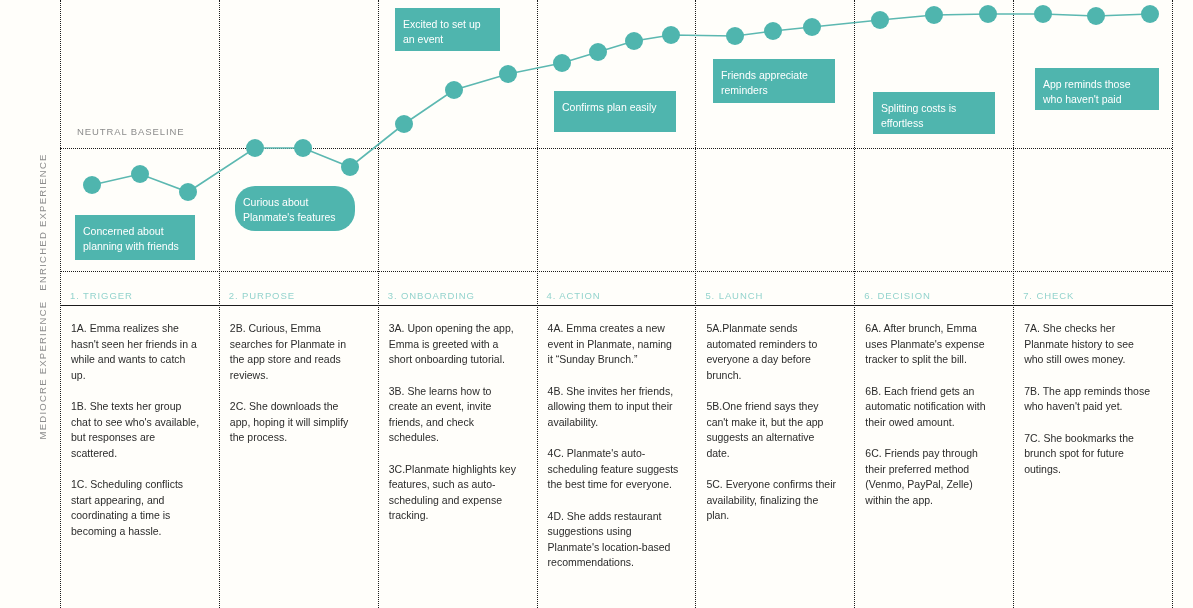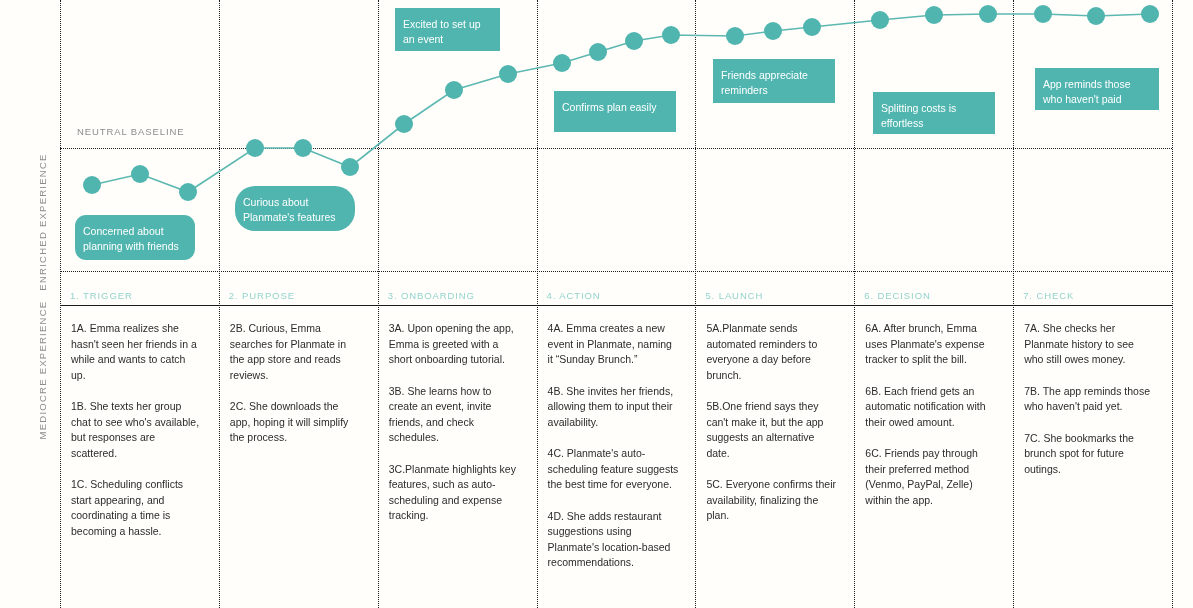--- a/index.html
+++ b/index.html
@@ -228,21 +228,21 @@
         <circle cx="820" cy="20" r="9" fill="#4fb5ae"></circle>
         <circle cx="874" cy="15" r="9" fill="#4fb5ae"></circle>
         <circle cx="928" cy="14" r="9" fill="#4fb5ae"></circle>
         <circle cx="983" cy="14" r="9" fill="#4fb5ae"></circle>
         <circle cx="1036" cy="16" r="9" fill="#4fb5ae"></circle>
         <circle cx="1090" cy="14" r="9" fill="#4fb5ae"></circle>
       </svg>
   </div>
 
   <div id="callouts">
-      <div class="callout" style="left: 75px; top: 215px; width: 120px; height: 45px; border-radius: 11px;">Concerned about planning with friends</div>
+      <div class="callout" style="left: 75px; top: 215px; width: 120px; height: 45px;">Concerned about planning with friends</div>
       <div class="callout" style="left: 235px; top: 186px; width: 120px; height: 45px; border-radius: 20px;">Curious about Planmate's features</div>
       <div class="callout" style="left: 395px; top: 8px; width: 105px; height: 43px;">Excited to set up an event</div>
       <div class="callout" style="left: 554px; top: 91px; width: 122px; height: 41px;">Confirms plan easily</div>
       <div class="callout" style="left: 713px; top: 59px; width: 122px; height: 44px;">Friends appreciate reminders</div>
       <div class="callout" style="left: 873px; top: 48px; width: 122px; height: 42px; margin-top: 44px;">Splitting costs is effortless</div>
       <div class="callout" style="left: 1035px; top: 48px; width: 124px; height: 42px; margin-top: 20px;">App reminds those who haven't paid</div>
     </div>
 
   <div class="stage-strip" id="stage-strip">
       <div class="stage-cell">

